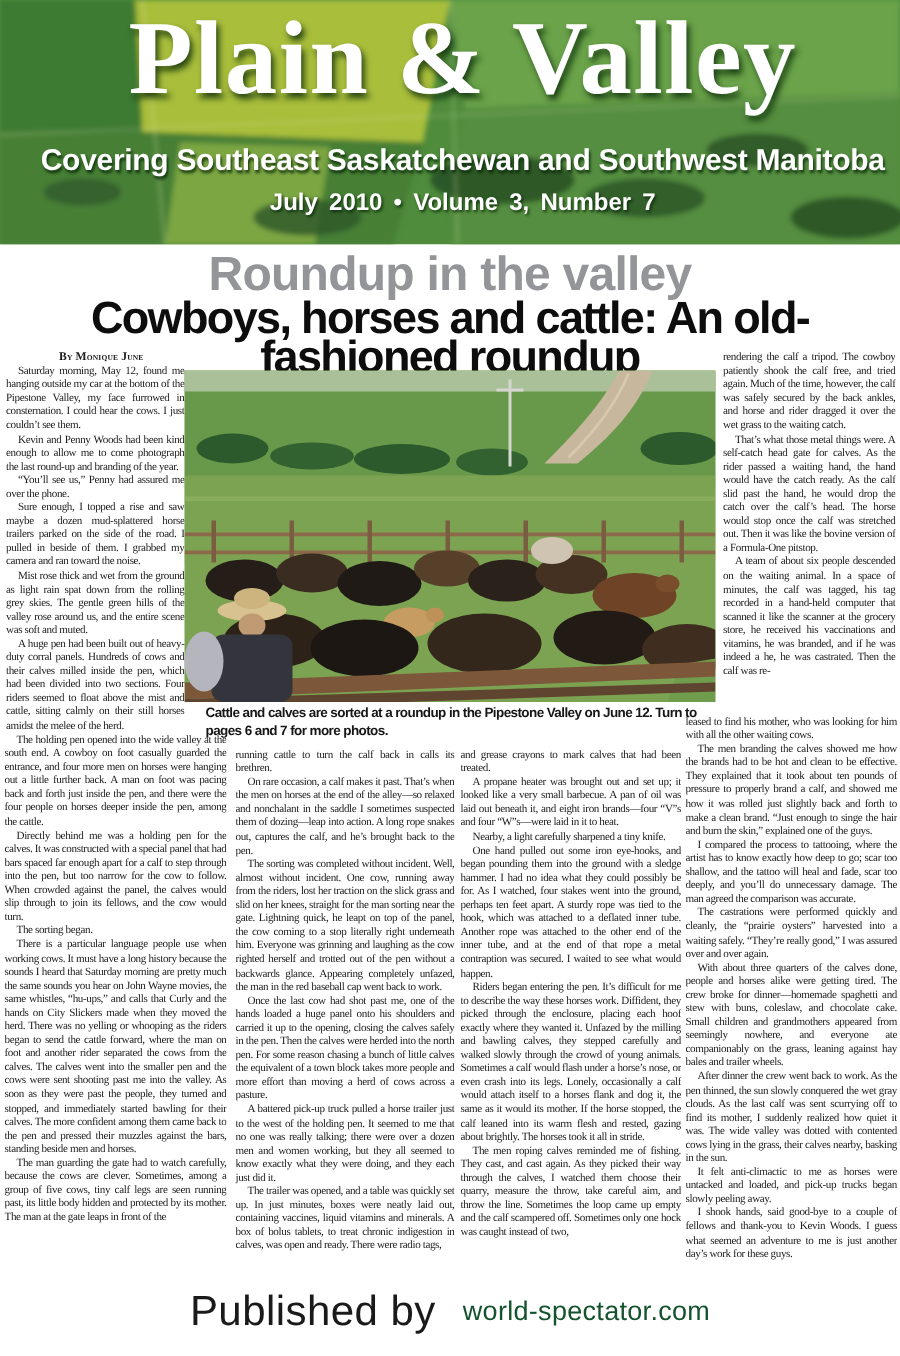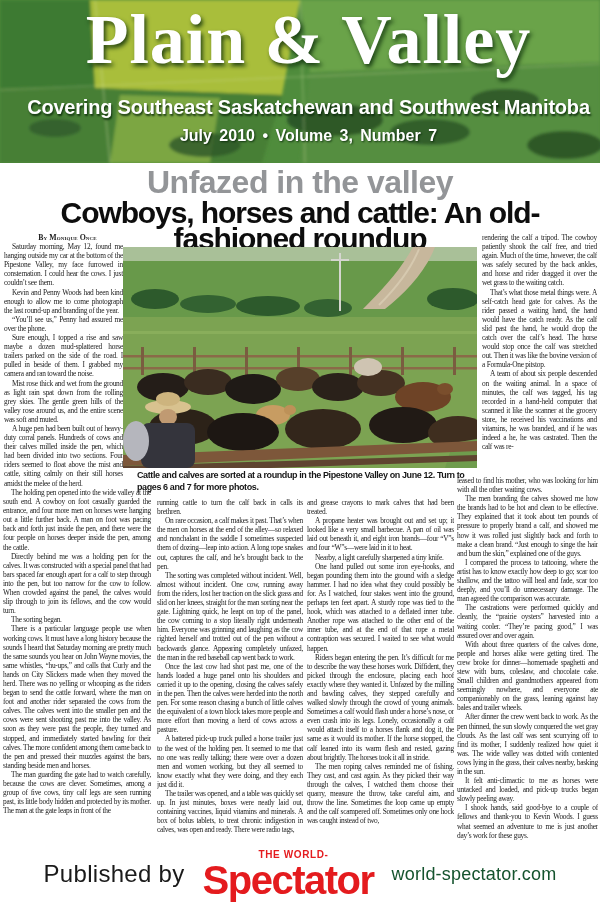--- a/index.html
+++ b/index.html
@@ -40,21 +40,21 @@
   
   .photo{position:absolute;left:123px;top:247px;width:354px;height:221px;overflow:hidden;
          background:#7ca352;}
   .caption{position:absolute;left:137px;top:469px;width:328px;
            font-family:"Liberation Sans",sans-serif;font-weight:bold;font-size:9px;
            line-height:12px;letter-spacing:-0.4px;color:#161616;}
   
   .footer{position:absolute;left:0;right:0;top:845px;height:58px;display:flex;
           align-items:center;justify-content:center;gap:18px;
           font-family:"Liberation Sans",sans-serif;}
-  .pubby{font-size:24px;color:#1a1a1a;letter-spacing:0.3px;}
+  .pubby{font-size:28px;color:#1a1a1a;letter-spacing:0.3px;}
   .site{font-size:18px;color:#14532d;letter-spacing:0.2px;}
   .logo{position:relative;height:52px;display:flex;align-items:flex-end;}
   .logo-top{position:absolute;top:1px;left:56px;font-size:10px;font-weight:bold;
             letter-spacing:0.6px;white-space:nowrap;}
   .logo-main{font-size:40px;line-height:40px;font-weight:bold;letter-spacing:-1.5px;}
 </style>
 </head>
 <body>
 
 <div class="page">
@@ -83,21 +83,21 @@
         <filter id="soft" x="-5%" y="-5%" width="110%" height="110%">
           <feGaussianBlur stdDeviation="1.6"></feGaussianBlur>
         </filter>
       </defs>
     </svg>
     <div class="m-title">Plain &amp; Valley</div>
     <div class="m-sub">Covering Southeast Saskatchewan and Southwest Manitoba</div>
     <div class="m-issue">July 2010 • Volume 3, Number 7</div>
   </div>
 
-  <div class="kicker" style="color: rgb(147, 149, 152);">Unfazed in the valley</div>
+  <div class="kicker" style="color: rgb(147, 149, 152);">Roundup in the valley</div>
   <div class="headline">Cowboys, horses and cattle: An old-fashioned roundup</div>
 
   <div class="photo">
     <svg width="354" height="221" viewBox="0 0 354 221" aria-hidden="true">
       <rect x="0" y="0" width="354" height="78" fill="#68994a"></rect>
       <rect x="0" y="0" width="354" height="14" fill="#b9c9ab" opacity="0.8"></rect>
       <path d="M290,0 L312,0 C302,26 282,46 262,62 L240,62 C259,43 277,24 290,0 Z" fill="#c7b79c"></path>
       <path d="M296,2 C288,22 272,42 256,58" stroke="#d9cdb4" stroke-width="2" fill="none" opacity="0.8"></path>
       <ellipse cx="32" cy="52" rx="24" ry="10" fill="#2d5a2c"></ellipse>
       <ellipse cx="85" cy="57" rx="28" ry="9" fill="#336231"></ellipse>
@@ -141,21 +141,21 @@
       <ellipse cx="45" cy="160" rx="23" ry="7" fill="#d8c28f"></ellipse>
       <ellipse cx="45" cy="152" rx="12" ry="7" fill="#cdb47e"></ellipse>
       <ellipse cx="45" cy="170" rx="9" ry="8" fill="#c09a72"></ellipse>
       <rect x="18" y="176" width="54" height="45" rx="8" fill="#34343c"></rect>
       <ellipse cx="13" cy="194" rx="13" ry="20" fill="#b5b6bd"></ellipse>
     </svg>
   </div>
   <div class="caption">Cattle and calves are sorted at a roundup in the Pipestone Valley on June 12. Turn to pages 6 and 7 for more photos.</div>
 
   <div class="bodycol" id="col1top">
-    <p class="byline">By Monique Once</p>
+    <p class="byline">By Monique June</p>
     <div>
         <p>Saturday morning, May 12, found me hanging outside my car at the bottom of the Pipestone Valley, my face furrowed in consternation. I could hear the cows. I just couldn’t see them.</p>
         <p>Kevin and Penny Woods had been kind enough to allow me to come photograph the last round-up and branding of the year.</p>
         <p>“You’ll see us,” Penny had assured me over the phone.</p>
         <p>Sure enough, I topped a rise and saw maybe a dozen mud-splattered horse trailers parked on the side of the road. I pulled in beside of them. I grabbed my camera and ran toward the noise.</p>
         <p>Mist rose thick and wet from the ground as light rain spat down from the rolling grey skies. The gentle green hills of the valley rose around us, and the entire scene was soft and muted.</p>
         <p>A huge pen had been built out of heavy-duty corral panels. Hundreds of cows and their calves milled inside the pen, which had been divided into two sections. Four riders seemed to float above the mist and cattle, sitting calmly on their still horses amidst the melee of the herd.</p>
       </div>
   </div>
   <div class="bodycol" id="col1bot">
@@ -192,30 +192,26 @@
         <p>rendering the calf a tripod. The cowboy patiently shook the calf free, and tried again. Much of the time, however, the calf was safely secured by the back ankles, and horse and rider dragged it over the wet grass to the waiting catch.</p>
         <p>That’s what those metal things were. A self-catch head gate for calves. As the rider passed a waiting hand, the hand would have the catch ready. As the calf slid past the hand, he would drop the catch over the calf’s head. The horse would stop once the calf was stretched out. Then it was like the bovine version of a Formula-One pitstop.</p>
         <p>A team of about six people descended on the waiting animal. In a space of minutes, the calf was tagged, his tag recorded in a hand-held computer that scanned it like the scanner at the grocery store, he received his vaccinations and vitamins, he was branded, and if he was indeed a he, he was castrated. Then the calf was re-</p>
       </div>
   </div>
   <div class="bodycol cont" id="col4bot">
     <div class="cont">
         <p>leased to find his mother, who was looking for him with all the other waiting cows.</p>
         <p>The men branding the calves showed me how the brands had to be hot and clean to be effective. They explained that it took about ten pounds of pressure to properly brand a calf, and showed me how it was rolled just slightly back and forth to make a clean brand. “Just enough to singe the hair and burn the skin,” explained one of the guys.</p>
         <p>I compared the process to tattooing, where the artist has to know exactly how deep to go; scar too shallow, and the tattoo will heal and fade, scar too deeply, and you’ll do unnecessary damage. The man agreed the comparison was accurate.</p>
-        <p>The castrations were performed quickly and cleanly, the “prairie oysters” harvested into a waiting cooler. “They’re pacing good,” I was assured over and over again.</p>
+        <p>The castrations were performed quickly and cleanly, the “prairie oysters” harvested into a waiting safely. “They’re really good,” I was assured over and over again.</p>
         <p>With about three quarters of the calves done, people and horses alike were getting tired. The crew broke for dinner—homemade spaghetti and stew with buns, coleslaw, and chocolate cake. Small children and grandmothers appeared from seemingly nowhere, and everyone ate companionably on the grass, leaning against hay bales and trailer wheels.</p>
         <p>After dinner the crew went back to work. As the pen thinned, the sun slowly conquered the wet gray clouds. As the last calf was sent scurrying off to find its mother, I suddenly realized how quiet it was. The wide valley was dotted with contented cows lying in the grass, their calves nearby, basking in the sun.</p>
         <p>It felt anti-climactic to me as horses were untacked and loaded, and pick-up trucks began slowly peeling away.</p>
         <p>I shook hands, said good-bye to a couple of fellows and thank-you to Kevin Woods. I guess what seemed an adventure to me is just another day’s work for these guys.</p>
       </div>
   </div>
 
   <div class="footer">
     <span class="pubby">Published by</span>
-    <span class="logo">
-      <span class="logo-top" style="color: rgb(228, 27, 30);">THE WORLD-</span>
-      <span class="logo-main" style="color: rgb(228, 27, 30);">Spectator</span>
-    </span>
     <span class="site">world-spectator.com</span>
   </div>
 
 </div>
 
 </body></html>

